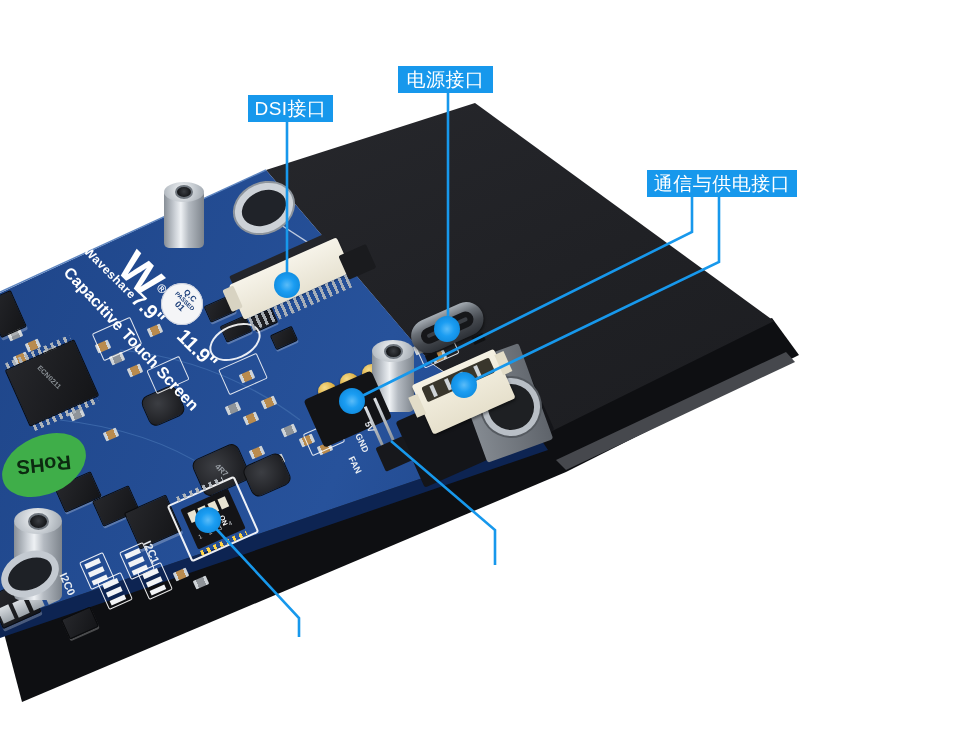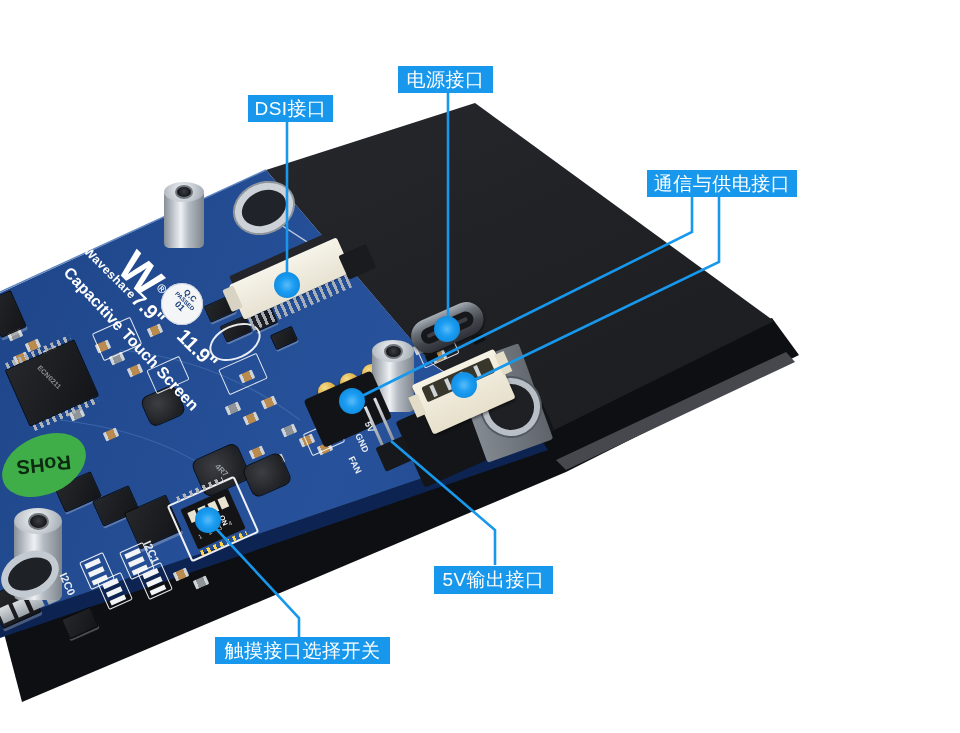--- a/index.html
+++ b/index.html
@@ -258,16 +258,14 @@
       <circle cx="447" cy="329" r="13"></circle>
       <circle cx="352" cy="401" r="13"></circle>
       <circle cx="464" cy="385" r="13"></circle>
       <circle cx="208" cy="520" r="13"></circle>
     </g>
   </svg>
 
   <div class="abs callout" style="left:248px;top:95px;width:85px;height:27px;background:#1798ec">DSI接口</div>
   <div class="abs callout" style="left:398px;top:66px;width:95px;height:27px;background:#1798ec">电源接口</div>
   <div class="abs callout" style="left:647px;top:170px;width:150px;height:27px;background:#1798ec">通信与供电接口</div>
-  <div class="abs callout" style="left:434px;top:566px;width:119px;height:28px;background:#1798ec">5V输出接口</div>
-  <div class="abs callout" style="left:215px;top:637px;width:175px;height:27px;background:#1798ec">触摸接口选择开关</div>
 
 </div>
 
 </body></html>

